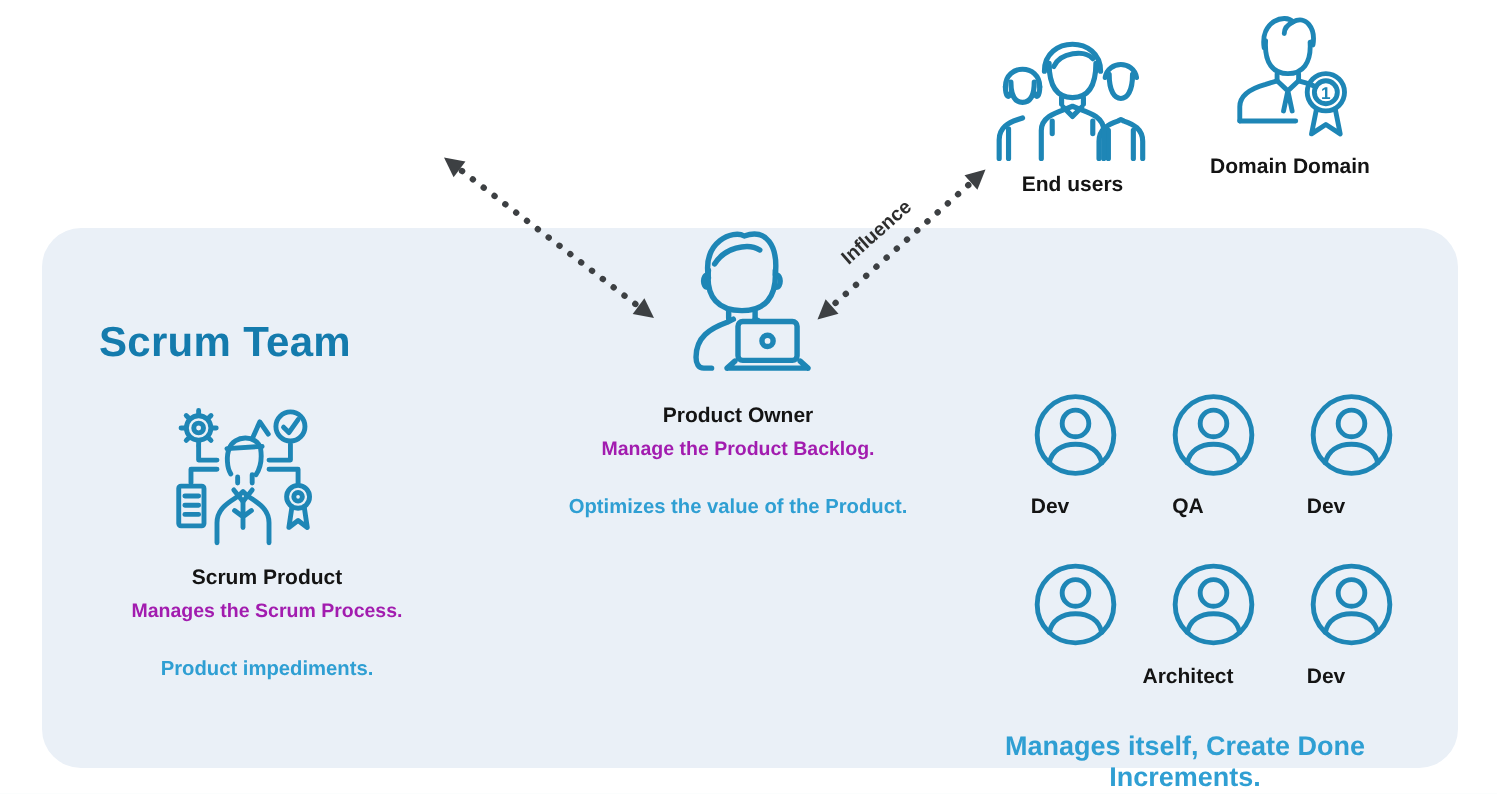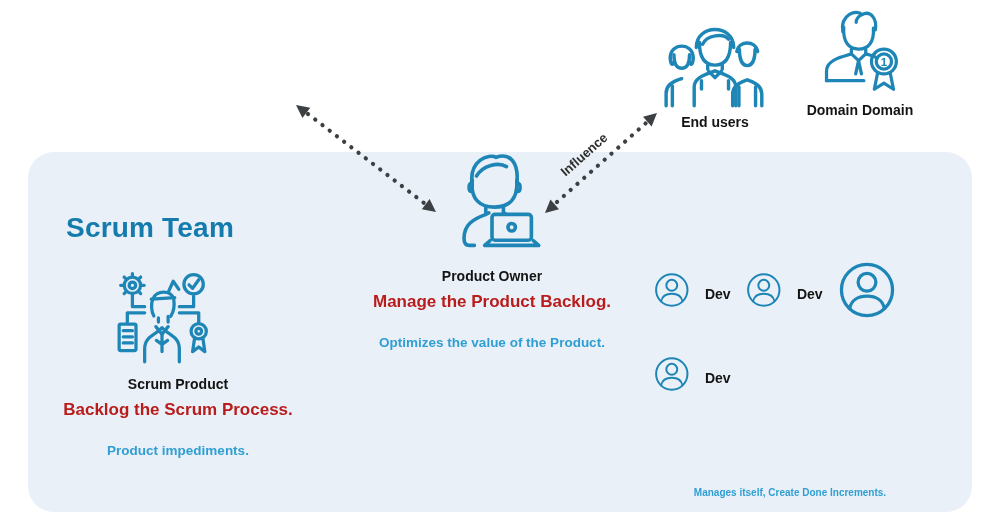--- a/index.html
+++ b/index.html
@@ -5,27 +5,27 @@
   html,body{margin:0;padding:0;background:#fff;}
   body{font-family:"Liberation Sans",sans-serif;}
   .stage{position:relative;width:998px;height:529px;background:#ffffff;overflow:hidden;}
   .panel{position:absolute;left:28px;top:152px;width:944px;height:360px;background:#eaf0f7;border-radius:26px;}
   .team-title{position:absolute;left:66px;top:164px;font-size:28px;font-weight:800;color:#147bad;letter-spacing:.2px;margin-top:48px;}
   .icon{color:#1e86b6;}
   .icon svg{display:block;}
   .actor{position:absolute;display:flex;flex-direction:column;align-items:center;}
   .actor .label{font-weight:bold;font-size:14px;color:#141414;text-align:center;line-height:1.35;margin-top:5px;}
   .narrow{width:84px;}
-  .desc1{color:#b91c1c;font-size:17px;font-weight:bold;text-align:center;margin-top:5px;line-height:1.3;}
+  .desc1{color:#a21caf;font-size:13px;font-weight:bold;text-align:center;margin-top:5px;line-height:1.3;}
   .desc2{color:#2f9fd3;font-size:13.5px;font-weight:bold;text-align:center;margin-top:21px;line-height:1.3;}
   .members{position:absolute;left:654px;top:261px;width:276px;display:grid;grid-template-columns:92px 92px 92px;row-gap:26px;}
-  .member{display:flex;flex-direction:row;align-items:center;}
+  .member{display:flex;flex-direction:column;align-items:flex-end;}
   .member .avatar{width:58px;height:58px;}
   .mlabel{font-weight:bold;font-size:14px;color:#141414;text-align:center;line-height:1.4;margin-top:9px;width:92px;}
-  .footer{position:absolute;left:640px;top:487px;width:300px;text-align:center;color:#2f9fd3;font-size:10px;font-weight:bold;}
+  .footer{position:absolute;left:640px;top:487px;width:300px;text-align:center;color:#2f9fd3;font-size:18px;font-weight:bold;}
   .overlay{position:absolute;left:0;top:0;pointer-events:none;}
   .influence{position:absolute;left:541px;top:147px;width:86px;text-align:center;font-size:13px;font-weight:600;color:#2e2e2e;transform:rotate(-41.5deg);}
   .sm-icon{transform:translateX(-16px);}
 </style>
 </head>
 <body>
 
 <div class="stage">
 
   <svg width="0" height="0" style="position:absolute" aria-hidden="true">
@@ -124,41 +124,53 @@
         <path d="M41 28.5 C44 19.5 59 19 61.5 28.5 C62.5 35 61.5 41 58.5 45.5"></path>
         <path d="M39.5 28.5 L62.5 27"></path>
         <path d="M56.5 21 L61 11 L66.5 19"></path>
         <path d="M46.5 47 V51 M56 45.5 V51"></path>
         <path d="M33 90 V77 C33 67.5 41 63.5 47 59.5 L50 56.5 L53 59.5 C59 63.5 67 67.5 67 77 V90"></path>
         <path d="M44 55.5 L50 63 L56 55.5"></path>
         <path d="M50 63 V80 M44.5 69 L50 73 M55.5 69 L50 73"></path>
       </svg>
     </span>
     <div class="label">Scrum Product</div>
-    <div class="desc1">Backlog the Scrum Process.</div>
+    <div class="desc1">Manages the Scrum Process.</div>
     <div class="desc2">Product impediments.</div>
   </div>
 
   <div class="members">
     <div class="member">
       <svg class="avatar icon" viewBox="0 0 64 64">
           <use href="#avatar"></use>
         </svg>
       <div class="mlabel">Dev</div>
     </div>
     <div class="member">
       <svg class="avatar icon" viewBox="0 0 64 64">
           <use href="#avatar"></use>
         </svg>
+      <div class="mlabel">QA</div>
+    </div>
+    <div class="member">
+      <svg class="avatar icon" viewBox="0 0 64 64">
+          <use href="#avatar"></use>
+        </svg>
       <div class="mlabel">Dev</div>
     </div>
     <div class="member">
       <svg class="avatar icon" viewBox="0 0 64 64">
           <use href="#avatar"></use>
         </svg>
+    </div>
+    <div class="member">
+      <svg class="avatar icon" viewBox="0 0 64 64">
+          <use href="#avatar"></use>
+        </svg>
+      <div class="mlabel">Architect</div>
     </div>
     <div class="member">
       <svg class="avatar icon" viewBox="0 0 64 64">
           <use href="#avatar"></use>
         </svg>
       <div class="mlabel">Dev</div>
     </div>
   </div>
 
   <div class="footer">Manages itself, Create Done Increments.</div>

